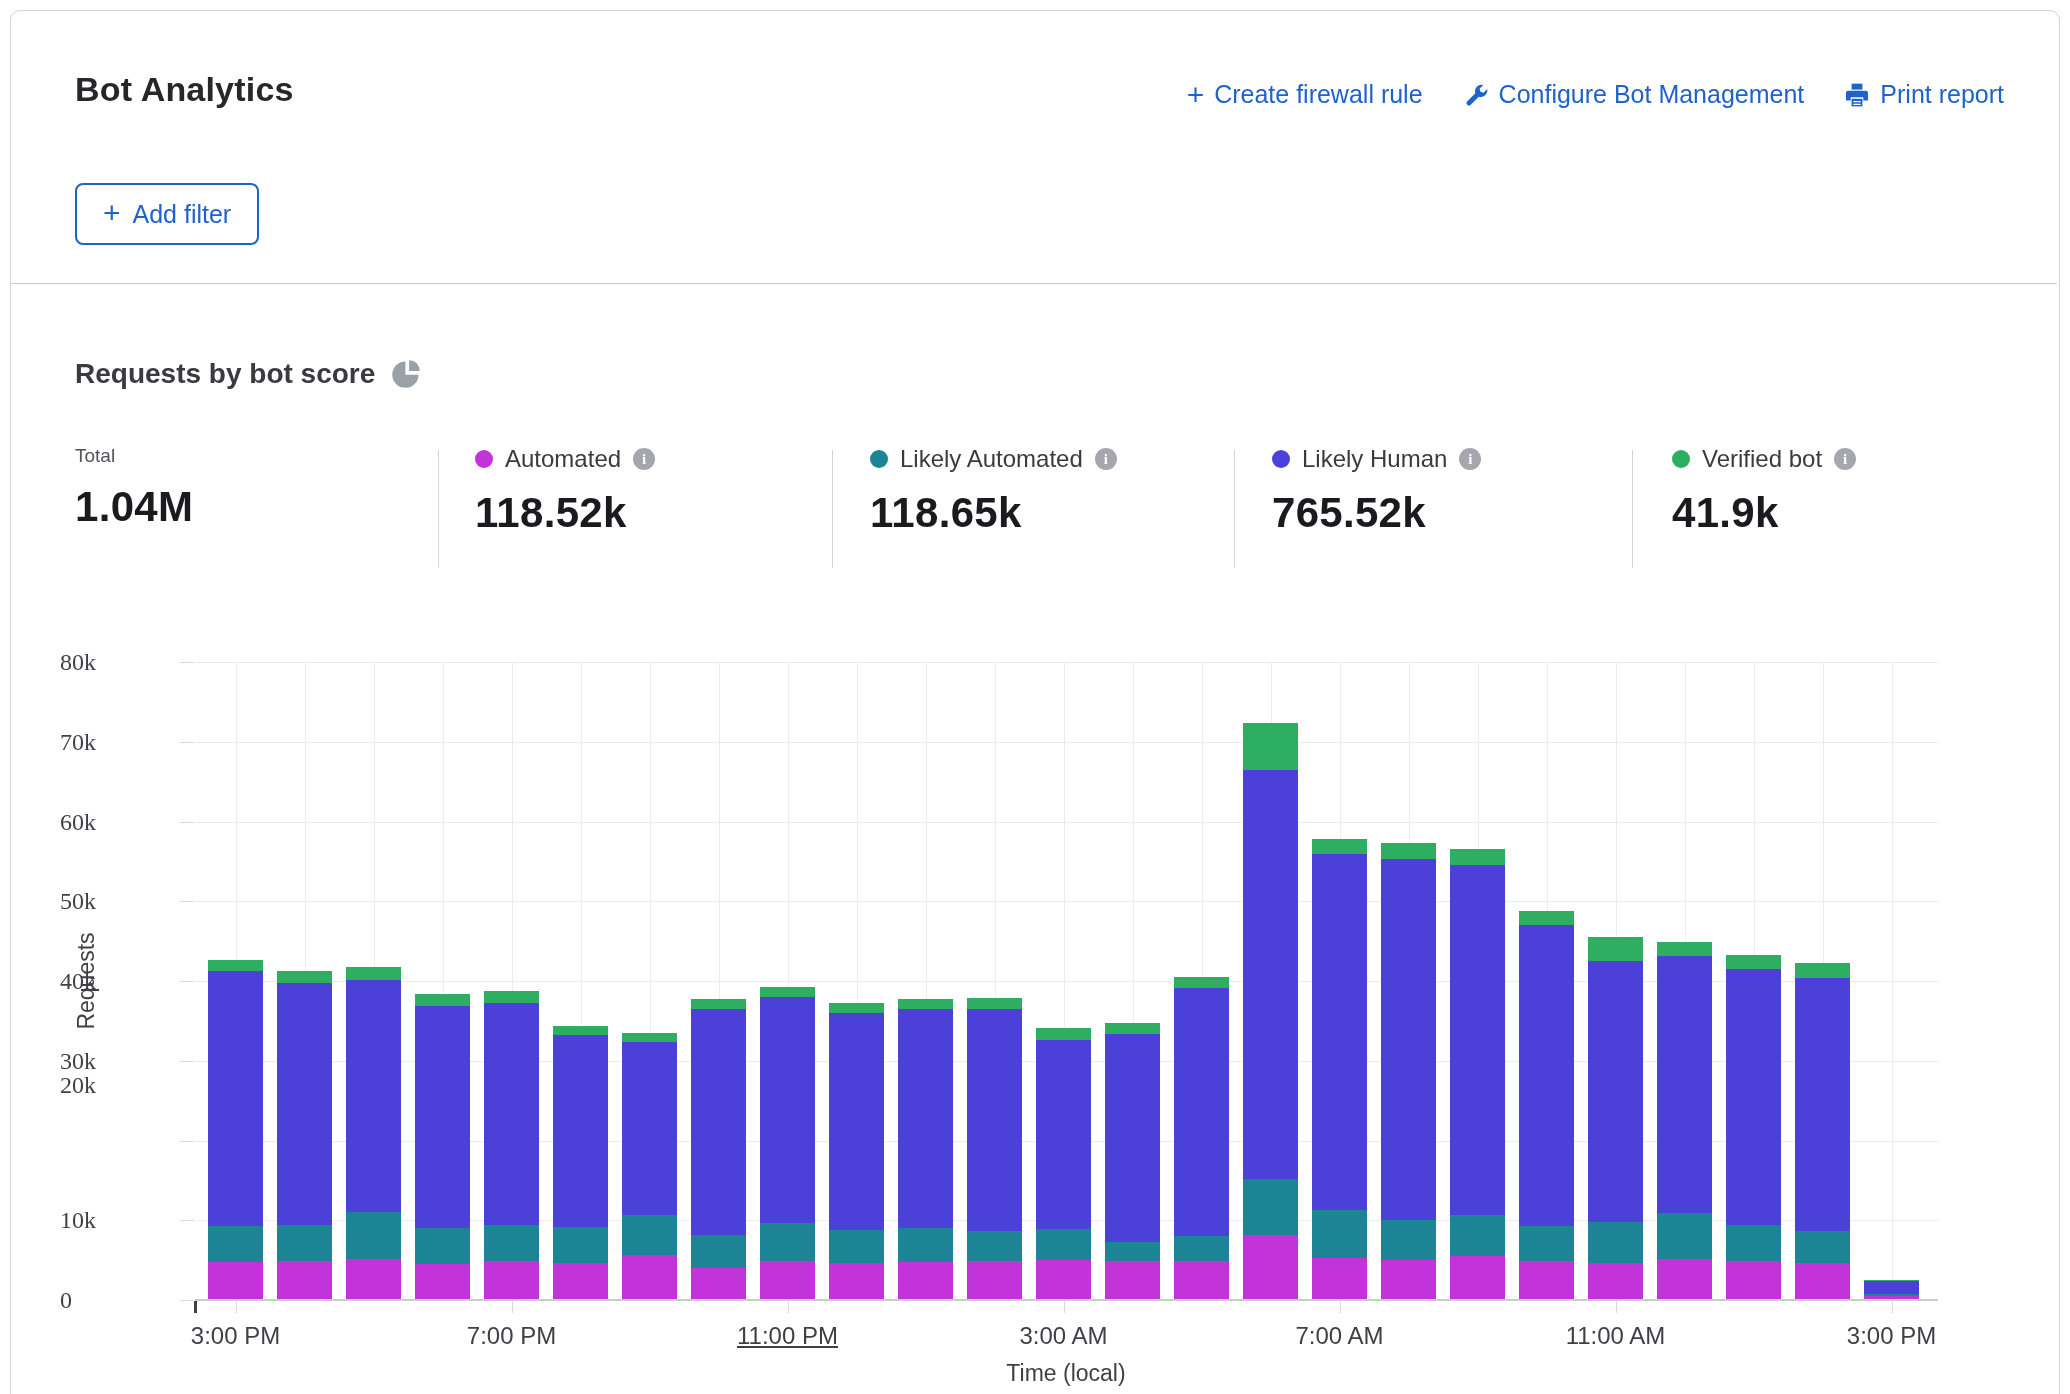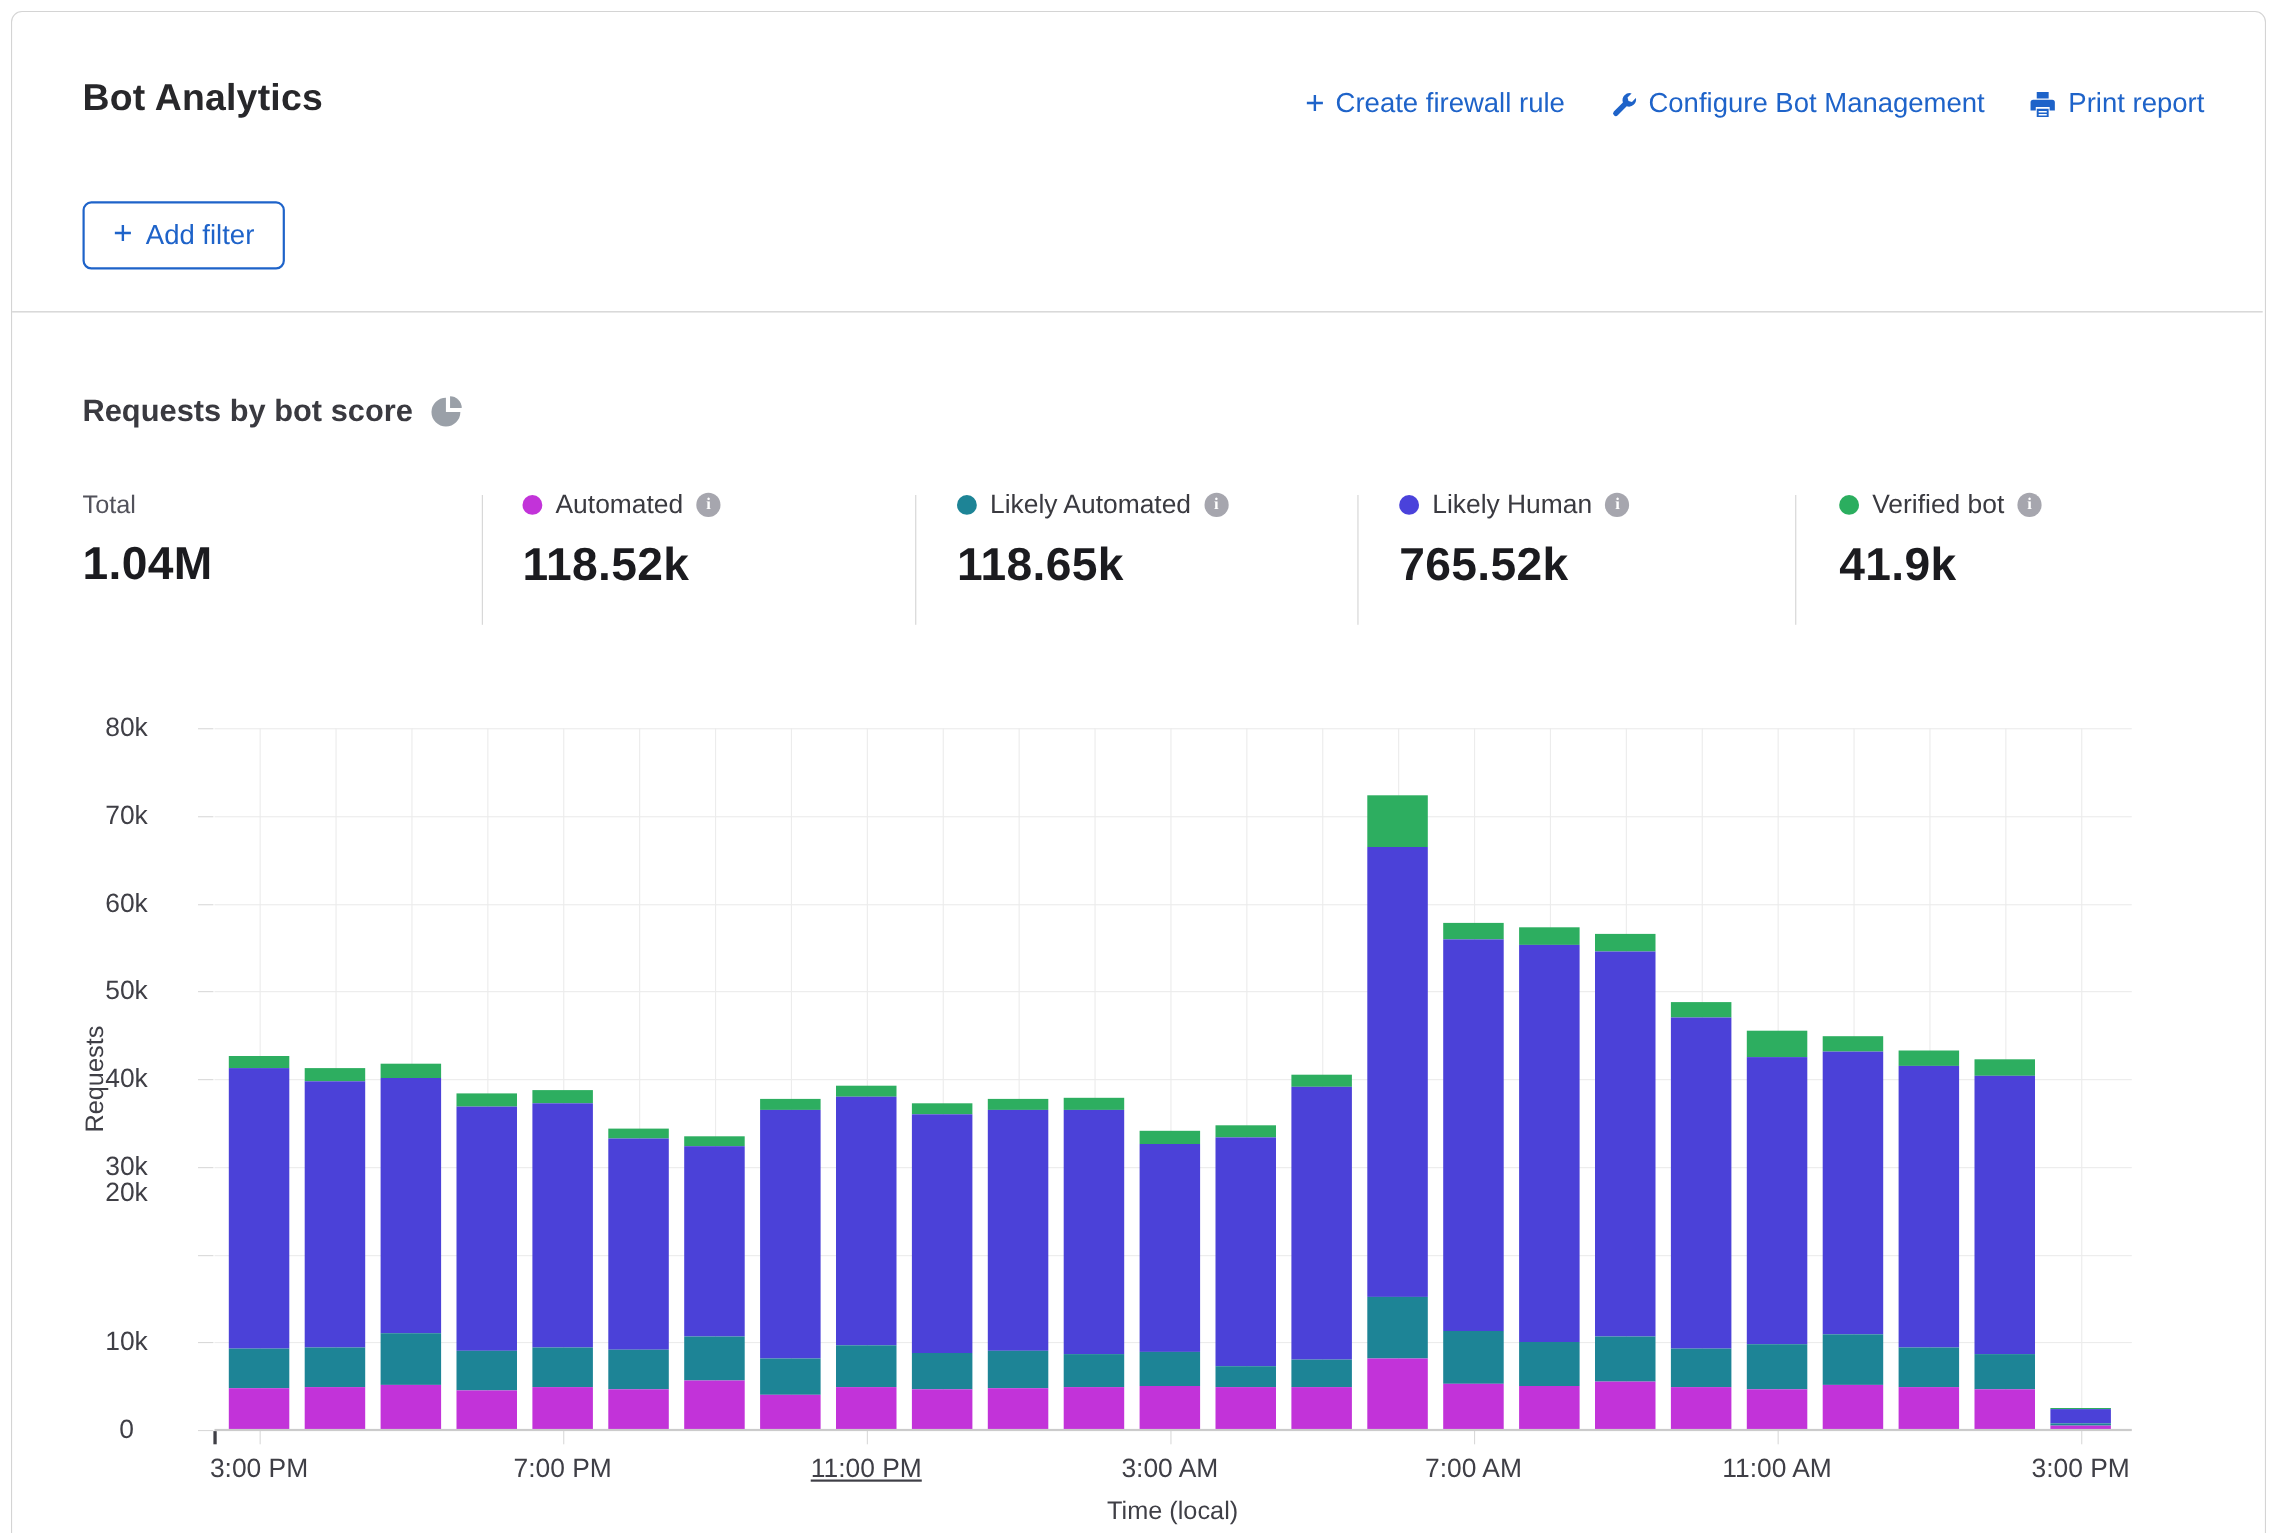--- a/index.html
+++ b/index.html
@@ -13,33 +13,33 @@
   .btn-add-filter{position:absolute;left:75px;top:183px;height:62px;display:flex;align-items:center;gap:12px;padding:0 26px;border:2px solid #1e63c9;border-radius:8px;background:#fff;color:#1e63c9;font-size:25px;cursor:pointer;}
   .btn-add-filter .plus{font-size:30px;font-weight:400;margin-top:-3px;}
   .time-range{position:absolute;left:1692px;top:176px;width:306px;height:64px;border:1px solid #8f8f8f;border-radius:8px;background:#fff;display:flex;align-items:center;padding:0 20px 0 22px;font-size:25px;color:#27272a;cursor:pointer;box-sizing:border-box;}
   .caret{margin-left:auto;width:0;height:0;border-left:10px solid transparent;border-right:10px solid transparent;border-top:12px solid #4a4a4a;}
   .header-divider{position:absolute;left:11px;top:283px;width:2046px;height:1px;background:#c9c9c9;}
   .section-title-row{position:absolute;left:75px;top:358px;display:flex;align-items:center;gap:16px;}
   .section-title{font-size:28px;font-weight:700;color:#3a3a40;}
   .stats{position:absolute;left:0;top:445px;width:2070px;height:130px;}
   .stat-col{position:absolute;top:0;}
   .stat-label-row{display:flex;align-items:center;gap:12px;font-size:24px;color:#3a3a40;}
-  .stat-total-label{font-size:23px;color:#52525b;}
+  .stat-total-label{font-size:19px;color:#52525b;}
   .dot{width:18px;height:18px;border-radius:50%;flex:0 0 auto;}
   .info{width:22px;height:22px;border-radius:50%;background:#a6a6ae;color:#fff;font-size:15px;font-weight:700;display:flex;align-items:center;justify-content:center;font-family:"Liberation Serif",serif;cursor:pointer;}
   .stat-value{margin-top:16px;font-size:42px;font-weight:700;color:#1b1b1f;letter-spacing:.3px;}
   .stat-divider{position:absolute;top:5px;width:1px;height:118px;background:#d4d4d4;}
   
   .plot{position:absolute;left:195px;top:662px;width:1743px;height:638px;}
   .hgrid{position:absolute;left:0;width:100%;height:1px;background:#ececec;z-index:0;}
   .vgrid{position:absolute;top:0;width:1px;height:638px;background:#ececec;z-index:0;}
   .baseline{position:absolute;left:0;bottom:-1px;width:1743px;height:2px;background:#cbcbcb;z-index:3;}
   .bar{position:absolute;bottom:0;display:flex;flex-direction:column-reverse;z-index:2;cursor:pointer;}
   .bar .seg{width:100%;}
-  .ylabel{position:absolute;width:110px;text-align:center;font-size:24px;color:#3f3f46;line-height:26px;}
+  .ylabel{position:absolute;width:110px;text-align:left;font-size:24px;color:#3f3f46;line-height:26px;font-family:Liberation Serif, serif;}
   .ytick{position:absolute;width:14px;height:1px;background:#d9d9d9;}
   .xlabel{position:absolute;font-size:24px;color:#3f3f46;transform:translateX(-50%);white-space:nowrap;}
   .xtick{position:absolute;width:1px;height:13px;background:#d9d9d9;}
   .origin-tick{position:absolute;left:194px;top:1301px;width:3px;height:12px;background:#3f3f46;}
   .axis-title-y{position:absolute;left:86px;top:981px;transform:translate(-50%,-50%) rotate(-90deg);font-size:23px;color:#3f3f46;white-space:nowrap;}
   .axis-title-x{position:absolute;left:1066px;top:1360px;transform:translateX(-50%);font-size:23px;color:#3f3f46;}
   svg{display:block;}
 </style>
 </head>
 <body>

